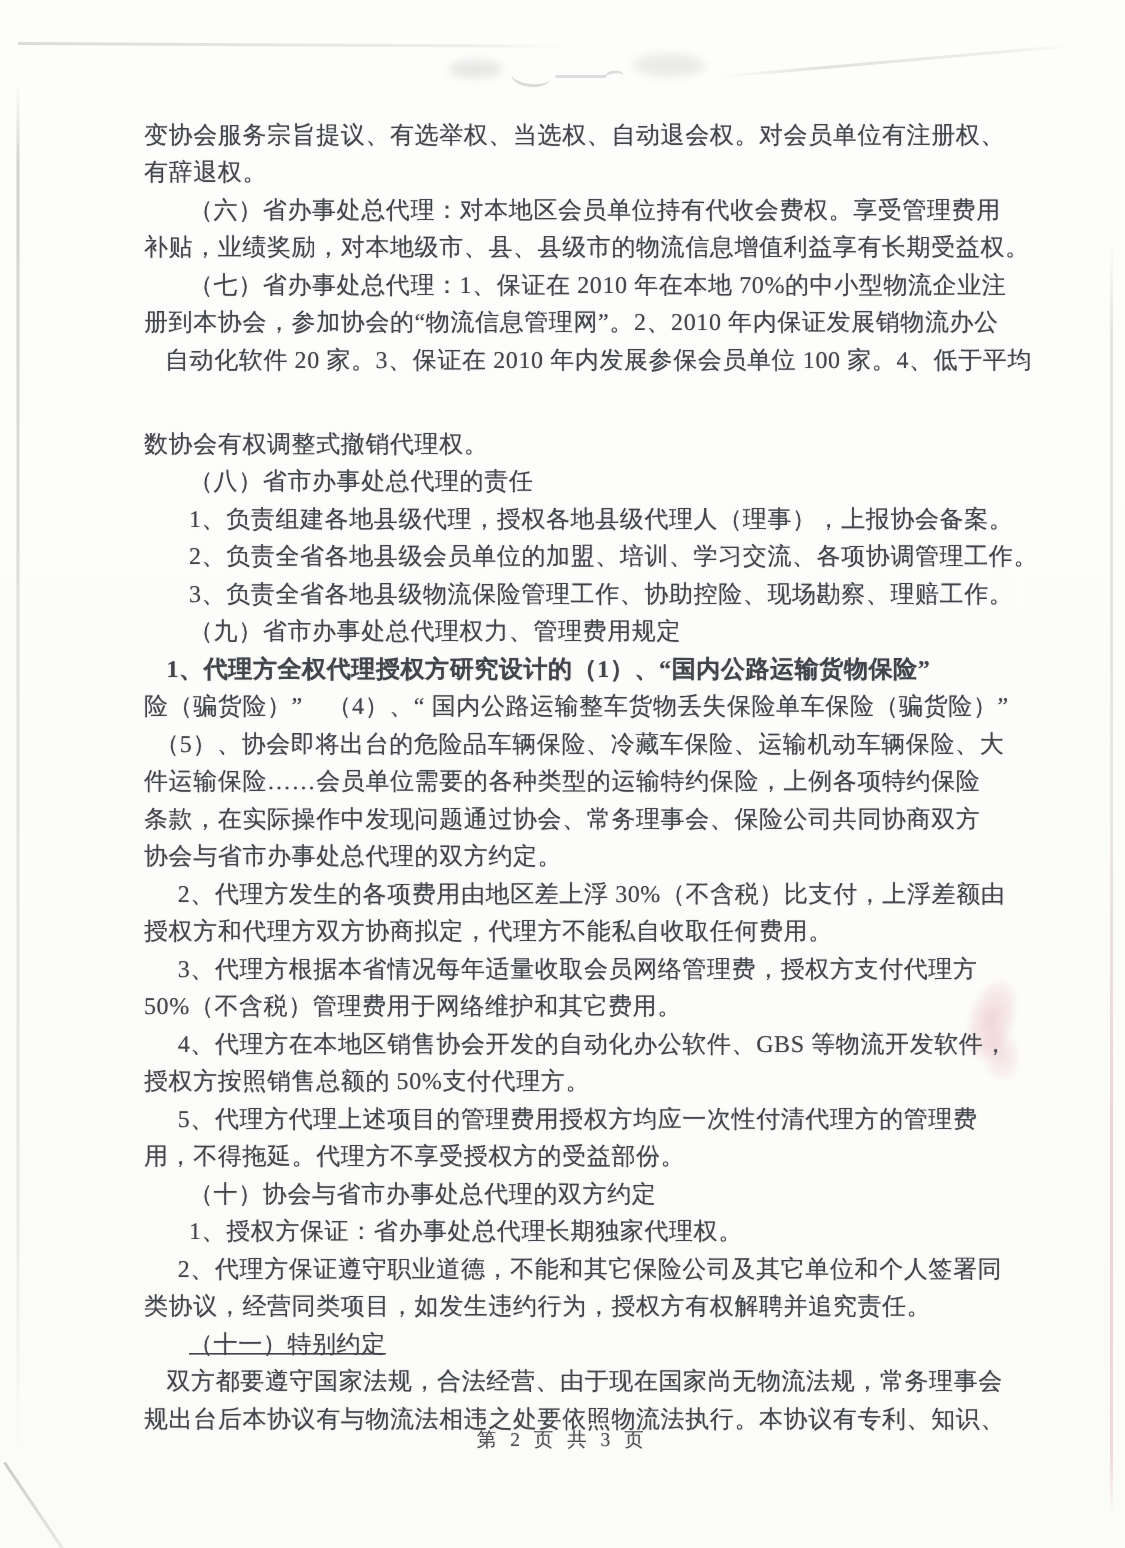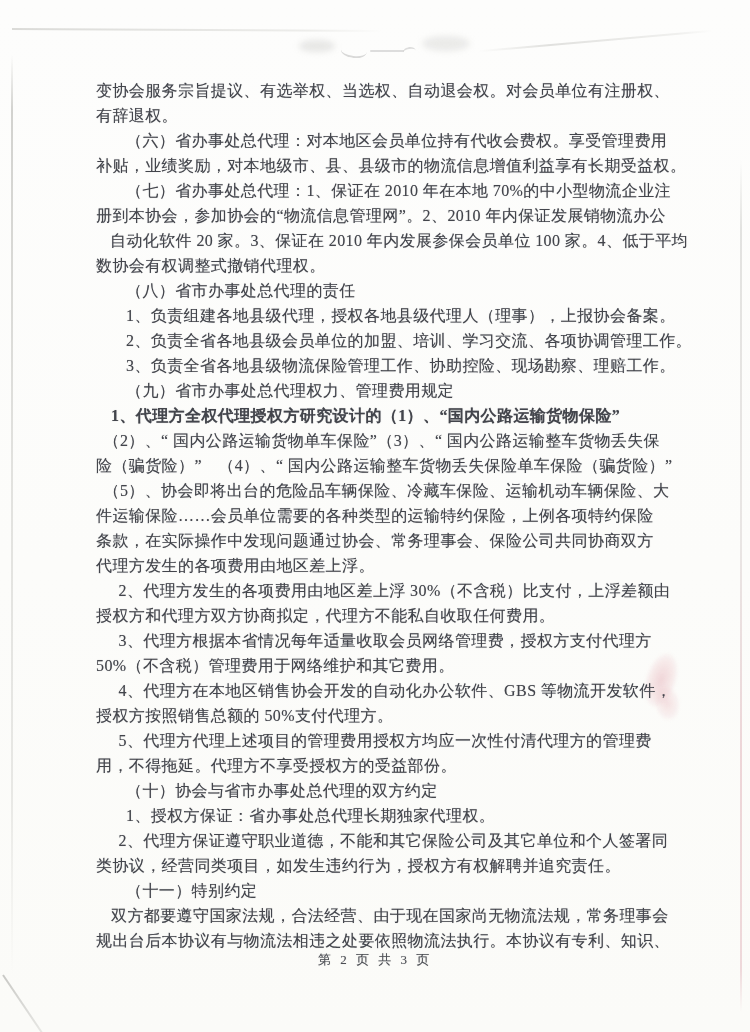--- a/index.html
+++ b/index.html
@@ -148,44 +148,43 @@
   <div class="artifact stamp-bleed-2"></div>
 
   <div class="doc-body" id="doc-body">
       <div class="doc-line" style="padding-left: 0px;">变协会服务宗旨提议、有选举权、当选权、自动退会权。对会员单位有注册权、</div>
       <div class="doc-line" style="padding-left: 0px;">有辞退权。</div>
       <div class="doc-line" style="padding-left: 30px;">（六）省办事处总代理：对本地区会员单位持有代收会费权。享受管理费用</div>
       <div class="doc-line" style="padding-left: 0px;">补贴，业绩奖励，对本地级市、县、县级市的物流信息增值利益享有长期受益权。</div>
       <div class="doc-line" style="padding-left: 30px;">（七）省办事处总代理：1、保证在 2010 年在本地 70%的中小型物流企业注</div>
       <div class="doc-line" style="padding-left: 0px;">册到本协会，参加协会的“物流信息管理网”。2、2010 年内保证发展销物流办公</div>
       <div class="doc-line" style="padding-left: 0px; margin-left: 14px;">自动化软件 20 家。3、保证在 2010 年内发展参保会员单位 100 家。4、低于平均</div>
-      <div class="doc-line" style="padding-left: 0px;">数协会有权调整式撤销代理权。</div>
+      <div class="doc-line" style="padding-left: 0px; margin-top: 31px;">数协会有权调整式撤销代理权。</div>
       <div class="doc-line" style="padding-left: 30px;">（八）省市办事处总代理的责任</div>
       <div class="doc-line" style="padding-left: 30px;">1、负责组建各地县级代理，授权各地县级代理人（理事），上报协会备案。</div>
       <div class="doc-line" style="padding-left: 30px;">2、负责全省各地县级会员单位的加盟、培训、学习交流、各项协调管理工作。</div>
       <div class="doc-line" style="padding-left: 30px;">3、负责全省各地县级物流保险管理工作、协助控险、现场勘察、理赔工作。</div>
       <div class="doc-line" style="padding-left: 30px;">（九）省市办事处总代理权力、管理费用规定</div>
       <div class="doc-line" style="padding-left: 15px; font-weight: bold;">1、代理方全权代理授权方研究设计的（1）、“国内公路运输货物保险”</div>
-      <div class="doc-line" style="padding-left: 7.5px;">（2）、“ 国内公路运输货物单车保险”（3）、“ 国内公路运输整车货物丢失保</div>
       <div class="doc-line" style="padding-left: 0px;">险（骗货险）”　（4）、“ 国内公路运输整车货物丢失保险单车保险（骗货险）”</div>
       <div class="doc-line" style="padding-left: 7.5px;">（5）、协会即将出台的危险品车辆保险、冷藏车保险、运输机动车辆保险、大</div>
       <div class="doc-line" style="padding-left: 0px;">件运输保险……会员单位需要的各种类型的运输特约保险，上例各项特约保险</div>
       <div class="doc-line" style="padding-left: 0px;">条款，在实际操作中发现问题通过协会、常务理事会、保险公司共同协商双方</div>
-      <div class="doc-line" style="padding-left: 0px;">代理方发生的各项费用由地区差上浮。</div>
+      <div class="doc-line" style="padding-left: 0px;">协会与省市办事处总代理的双方约定。</div>
       <div class="doc-line" style="padding-left: 22.5px;">2、代理方发生的各项费用由地区差上浮 30%（不含税）比支付，上浮差额由</div>
       <div class="doc-line" style="padding-left: 0px;">授权方和代理方双方协商拟定，代理方不能私自收取任何费用。</div>
       <div class="doc-line" style="padding-left: 22.5px;">3、代理方根据本省情况每年适量收取会员网络管理费，授权方支付代理方</div>
       <div class="doc-line" style="padding-left: 0px;">50%（不含税）管理费用于网络维护和其它费用。</div>
       <div class="doc-line" style="padding-left: 22.5px;">4、代理方在本地区销售协会开发的自动化办公软件、GBS 等物流开发软件，</div>
       <div class="doc-line" style="padding-left: 0px;">授权方按照销售总额的 50%支付代理方。</div>
       <div class="doc-line" style="padding-left: 22.5px;">5、代理方代理上述项目的管理费用授权方均应一次性付清代理方的管理费</div>
       <div class="doc-line" style="padding-left: 0px;">用，不得拖延。代理方不享受授权方的受益部份。</div>
       <div class="doc-line" style="padding-left: 30px;">（十）协会与省市办事处总代理的双方约定</div>
       <div class="doc-line" style="padding-left: 30px;">1、授权方保证：省办事处总代理长期独家代理权。</div>
       <div class="doc-line" style="padding-left: 22.5px;">2、代理方保证遵守职业道德，不能和其它保险公司及其它单位和个人签署同</div>
       <div class="doc-line" style="padding-left: 0px;">类协议，经营同类项目，如发生违约行为，授权方有权解聘并追究责任。</div>
-      <div class="doc-line" style="padding-left: 30px;">（十一）特别约定</div>
+      <div class="doc-line" style="padding-left: 30px; text-decoration: underline;">（十一）特别约定</div>
       <div class="doc-line" style="padding-left: 15px;">双方都要遵守国家法规，合法经营、由于现在国家尚无物流法规，常务理事会</div>
       <div class="doc-line" style="padding-left: 0px;">规出台后本协议有与物流法相违之处要依照物流法执行。本协议有专利、知识、</div>
     </div>
 
   <div class="doc-footer">第 2 页 共 3 页</div>
 </div>
 
 </body></html>

